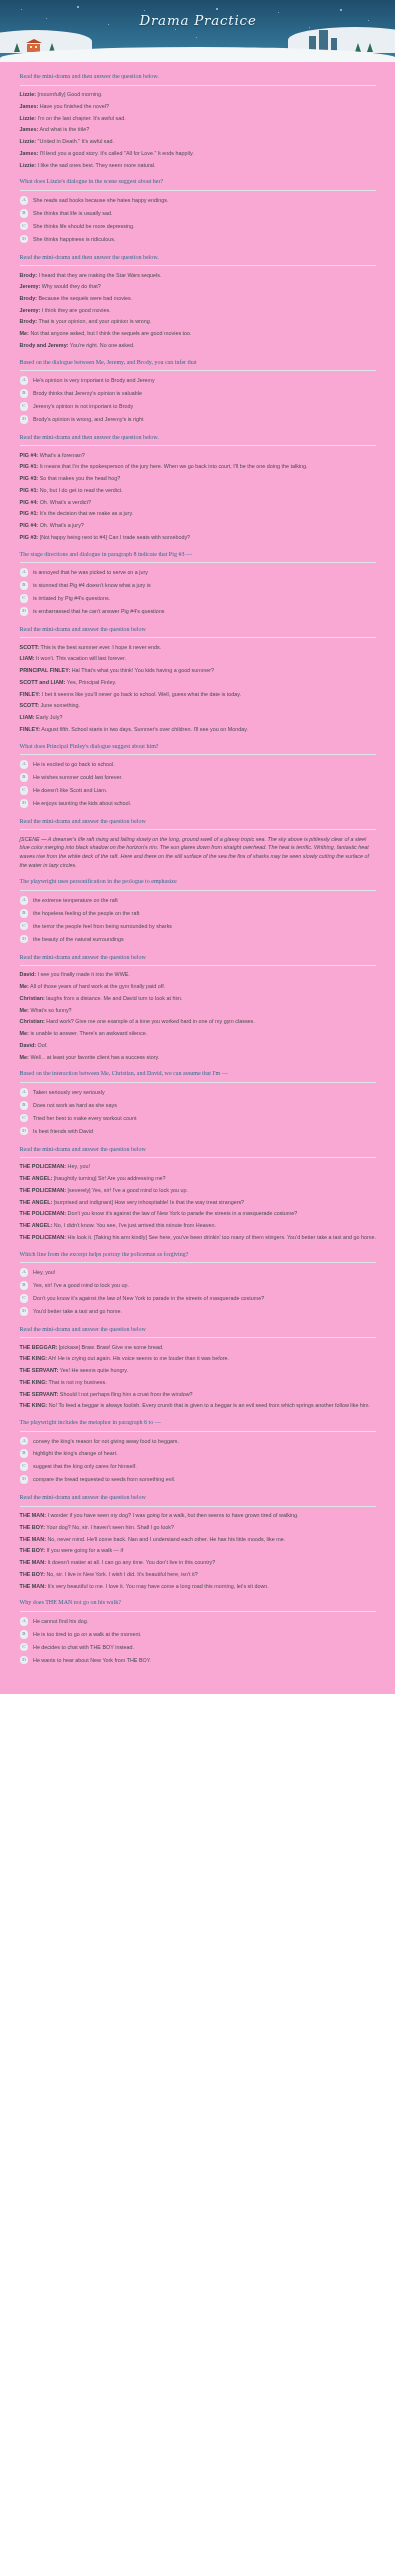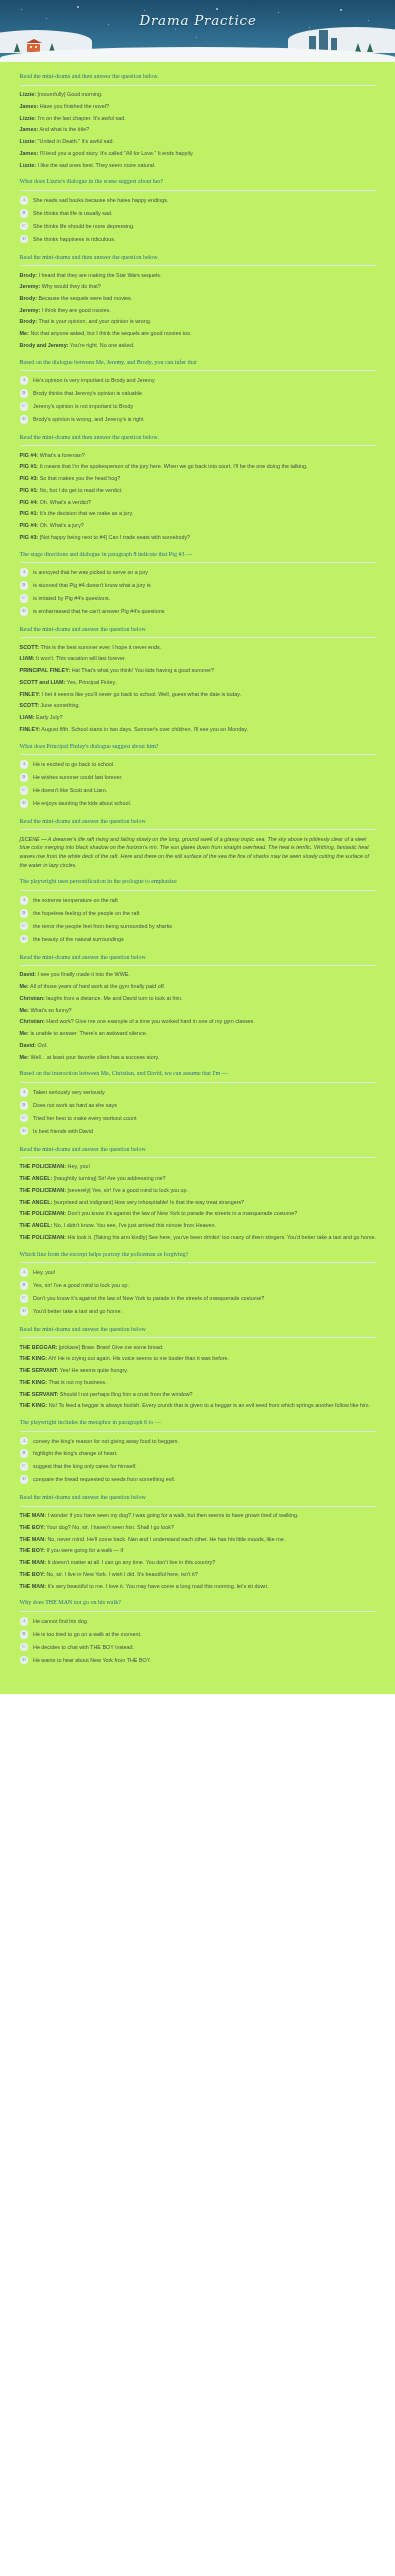--- a/index.html
+++ b/index.html
@@ -4,21 +4,21 @@
 <style>
   * { box-sizing: border-box; }
   html, body {
     margin: 0; padding: 0;
     background: #ffffff;
     font-family: "Liberation Sans", sans-serif;
   }
   .page {
     width: 396px;
     margin: 0 auto;
-    background: #bef264;
+    background: #f9a8d4;
     position: relative;
   }
   
   .hero {
     position: relative;
     width: 396px;
     height: 62px;
     background: linear-gradient(180deg, #1f4d6b 0%, #2d6a8c 55%, #3c7f9f 100%);
     overflow: hidden;
   }

